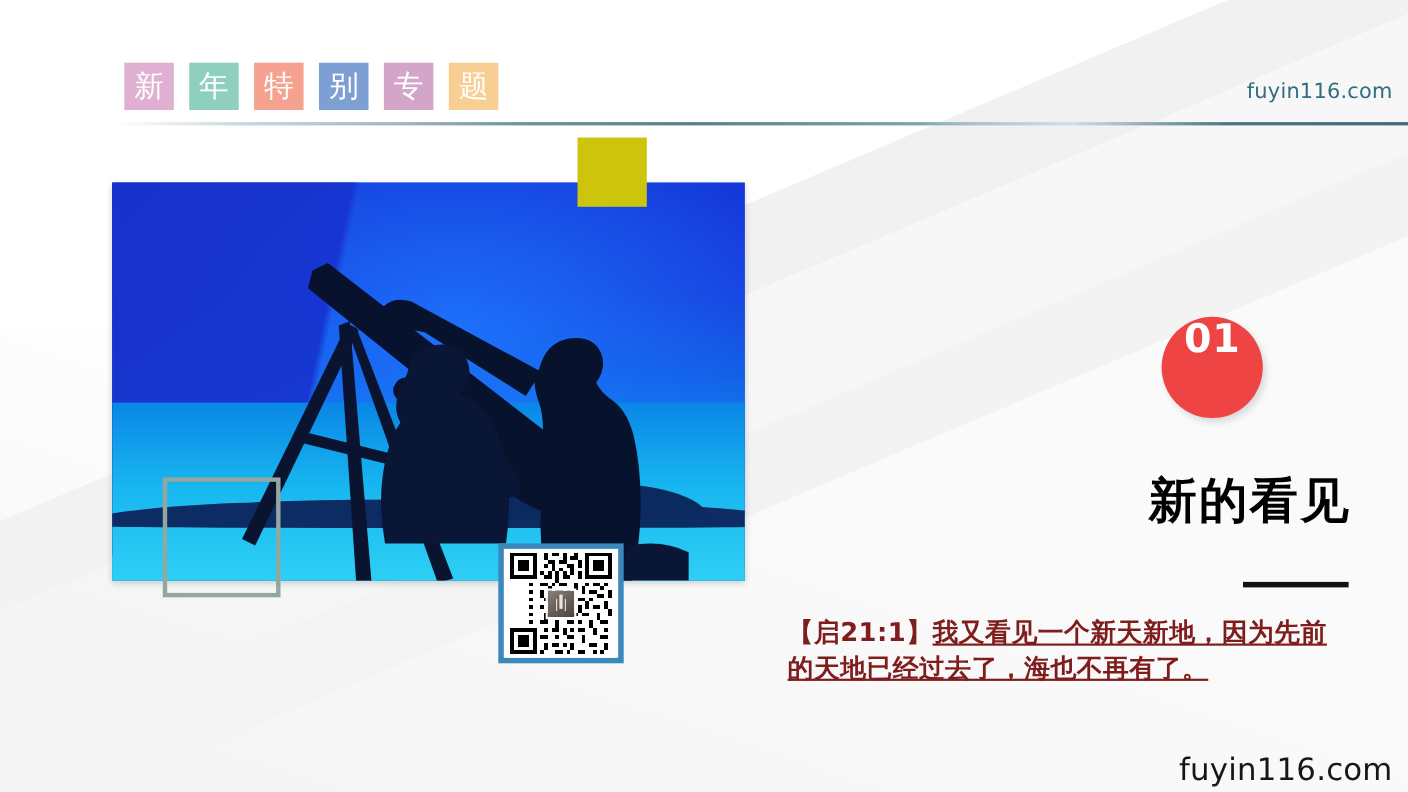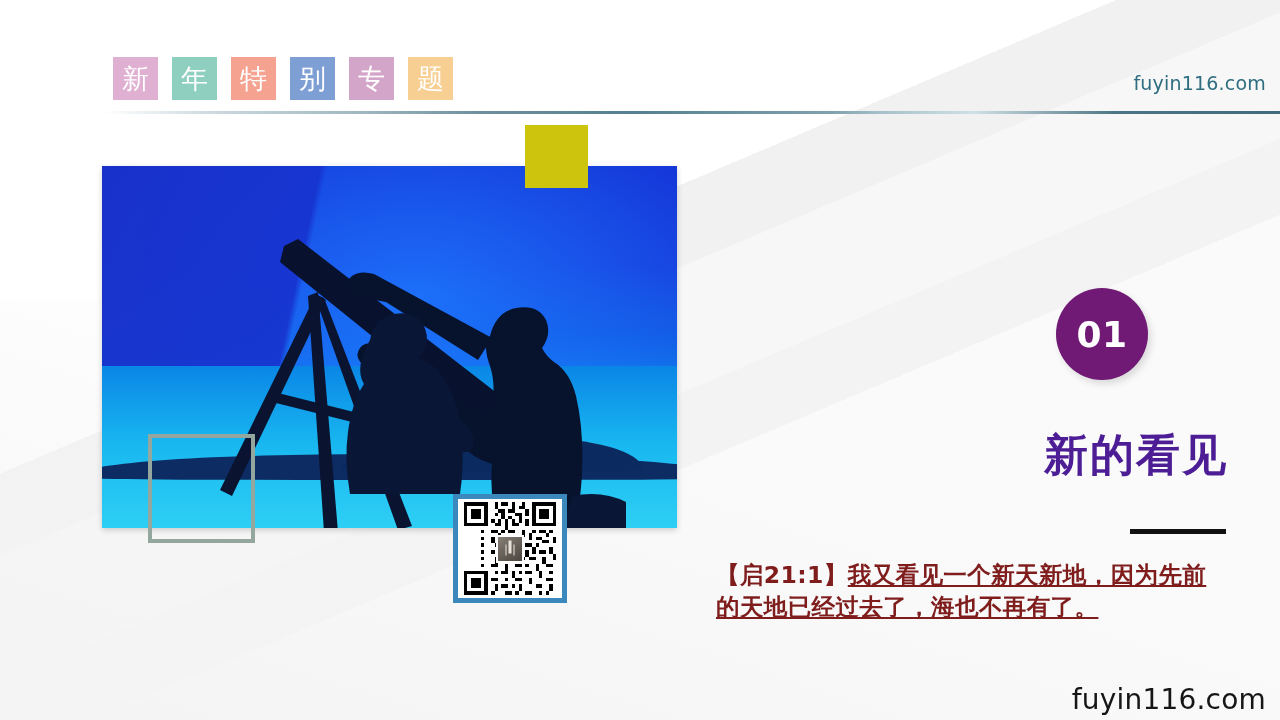--- a/index.html
+++ b/index.html
@@ -187,36 +187,36 @@
     background: #e8e4dc;
     box-shadow: -4px 3px 0 -1px #e8e4dc, 4px 3px 0 -1px #e8e4dc;
   }
 
   
   .badge-01 {
     position: absolute;
     left: 1056px; top: 288px;
     width: 92px; height: 92px;
     border-radius: 50%;
-    background: #701a75;
-    display: flex; align-items: center; justify-content: center;
+    background: #ef4444;
+    display: flex; justify-content: center;
     color: #ffffff;
     font-size: 36px;
     font-weight: bold;
     letter-spacing: 0.5px;
     box-shadow: 3px 4px 7px rgba(0,0,0,0.13);
     font-family: "DejaVu Sans", "Liberation Sans", sans-serif;
   }
 
   .section-title {
     position: absolute;
     left: 700px; top: 426px;
     width: 528px;
     text-align: right;
-    color: #4c1d95;
+    color: #000000;
     font-size: 44px;
     font-weight: bold;
     letter-spacing: 2px;
     font-family: "DejaVu Sans", "Liberation Sans", sans-serif;
   }
 
   .title-rule {
     position: absolute;
     left: 1130px; top: 529px;
     width: 96px; height: 5px;

